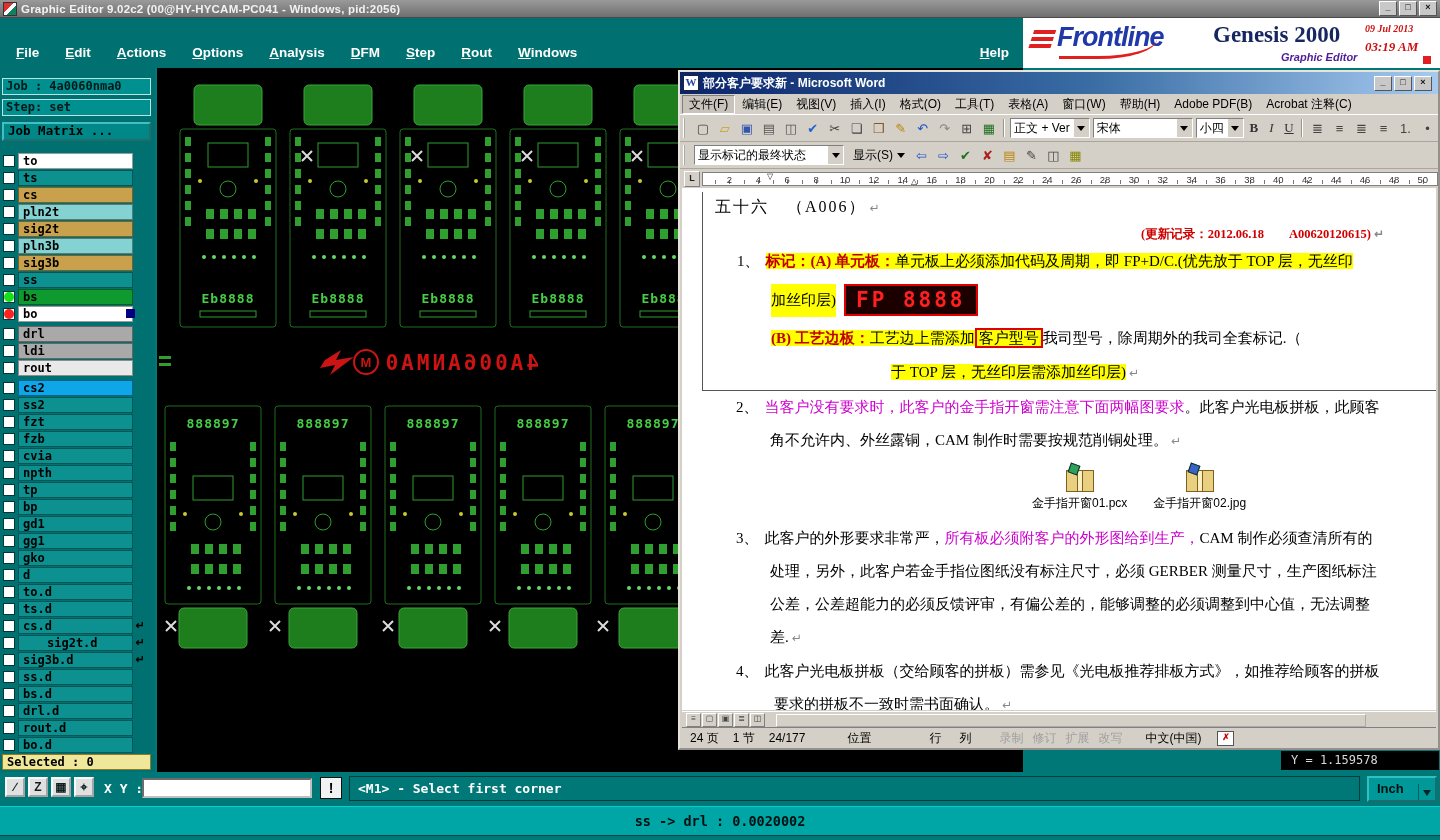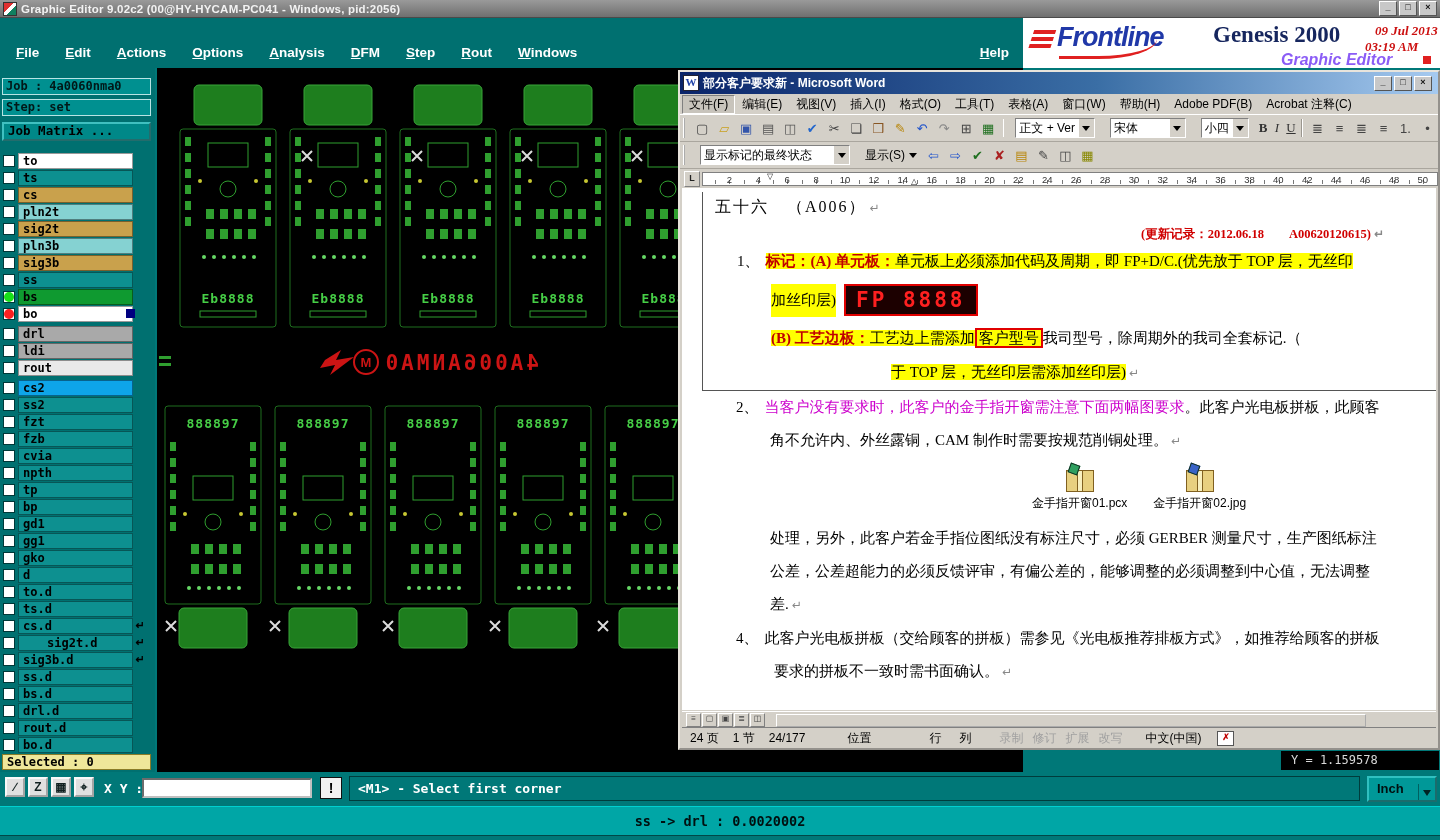--- a/index.html
+++ b/index.html
@@ -25,26 +25,26 @@
   
   .brand{position:absolute;left:1023px;top:18px;width:417px;height:50px;background:#fff;overflow:hidden;}
   .fl-bars{position:absolute;left:8px;top:12px;width:22px;height:20px;transform:skewX(-18deg);
     background:repeating-linear-gradient(180deg,#e02020 0 4px,#fff 4px 7px);}
   .fl-name{position:absolute;left:34px;top:4px;font-size:27px;font-weight:bold;font-style:italic;
     color:#2038a8;letter-spacing:-1px;}
   .fl-swoosh{position:absolute;left:36px;top:14px;width:98px;height:24px;
     border-bottom:3px solid #e02020;border-radius:0 0 60%/0 0 20px;}
   .brand-product{position:absolute;left:190px;top:4px;font-family:"Liberation Serif",serif;
     font-size:23px;font-weight:bold;color:#16265e;}
-  .brand-date{position:absolute;left:352px;top:5px;font-family:"Liberation Serif",serif;
-    font-style:italic;font-weight:bold;font-size:13px;color:#cc1010;white-space:nowrap;}
+  .brand-date{position:absolute;left:342px;top:5px;font-family:"Liberation Serif",serif;
+    font-style:italic;font-weight:bold;font-size:10px;color:#cc1010;white-space:nowrap;}
   .brand-time{position:absolute;left:342px;top:21px;font-family:"Liberation Serif",serif;
     font-style:italic;font-weight:bold;font-size:13px;color:#cc1010;}
   .brand-sub{position:absolute;left:258px;top:33px;font-style:italic;font-weight:bold;
-    font-size:16px;color:#8b5cf6;}
+    font-size:11px;color:#4c1d95;}
   .brand-dot{position:absolute;left:400px;top:38px;width:8px;height:8px;background:#e02020;}
   
   .sidebar{position:absolute;left:0;top:68px;width:155px;height:704px;background:#007070;}
   .side-box{position:absolute;left:2px;width:149px;height:17px;background:#009090;
     border:1px solid #b8e4e4;color:#001818;font-family:"DejaVu Sans Mono",monospace;
     font-weight:bold;font-size:12px;line-height:15px;padding-left:3px;box-sizing:border-box;}
   .side-box.job{top:10px;}
   .side-box.step{top:31px;}
   .matrix-btn{position:absolute;left:2px;top:54px;width:149px;height:19px;background:#008888;
     border:2px outset #40c0c0;color:#000;font-family:"DejaVu Sans Mono",monospace;font-weight:bold;
@@ -86,21 +86,21 @@
   .w-menubar span.w-menu:first-of-type{border:1px solid;border-color:#808080 #fff #fff #808080;
     background:#c8c4bc;padding:0 6px;}
   .w-toolbar{height:26px;background:#d4d0c8;display:flex;align-items:center;gap:1px;
     border-bottom:1px solid #aaa69e;padding-left:2px;}
   .tb-handle{width:3px;height:20px;border-left:2px ridge #fff;margin:0 4px 0 1px;}
   .tb-icons{display:flex;gap:1px;}
   .tb-btn{width:19px;height:19px;display:grid;place-items:center;font-size:13px;color:#333;
     background:#d4d0c8;border:1px solid transparent;cursor:default;}
   .tb-sep{width:1px;height:18px;background:#9a968e;margin:0 3px;border-right:1px solid #fff;}
   .combo{height:20px;background:#fff;border:1px solid;border-color:#808080 #fff #fff #808080;
-    display:flex;align-items:center;font-size:12px;box-sizing:border-box;margin:0 7px;}
+    display:flex;align-items:center;font-size:12px;box-sizing:border-box;margin:0 1px;}
   .combo-txt{flex:1;padding:0 3px;white-space:nowrap;overflow:hidden;}
   .combo-style{width:90px;}
   .combo-font{width:130px;}
   .combo-size{width:48px;}
   .combo-review{width:150px;}
   .combo-arrow{width:15px;align-self:stretch;background:#d4d0c8;border-left:1px solid #fff;
     display:grid;place-items:center;}
   .combo-arrow::after{content:"";border:4px solid transparent;border-top:5px solid #000;margin-top:5px;}
   .fmt-b{font-weight:bold;font-family:"Liberation Serif",serif;}
   .fmt-i{font-style:italic;font-family:"Liberation Serif",serif;}
@@ -834,20 +834,23 @@
           <span class="attach-label">金手指开窗01.pcx</span>
         </span>
 
         <span class="attach">
           <span class="pkg">
             <span class="gem" style="background: rgb(58, 100, 200);"></span>
           </span>
           <span class="attach-label">金手指开窗02.jpg</span>
         </span>
       </div>
+    <div class="doc-p">
+      <span class="num">3、</span><span>此客户的外形要求非常严，</span><span class="mag">所有板必须附客户的外形图给到生产，</span><span>CAM 制作必须查清所有的</span>
+    </div>
     <div class="doc-p p3c"><span>处理，另外，此客户若金手指位图纸没有标注尺寸，必须 GERBER 测量尺寸，生产图纸标注</span></div>
     <div class="doc-p p3b"><span>公差，公差超能力的必须反馈评审，有偏公差的，能够调整的必须调整到中心值，无法调整</span></div>
     <div class="doc-p p3d">
       <span>差.</span><span class="pilc">↵</span>
     </div>
     <div class="doc-p">
       <span class="num">4、</span><span>此客户光电板拼板（交给顾客的拼板）需参见《光电板推荐排板方式》，如推荐给顾客的拼板</span>
     </div>
     <div class="doc-p p4b">
       <span>要求的拼板不一致时需书面确认。</span><span class="pilc">↵</span>

